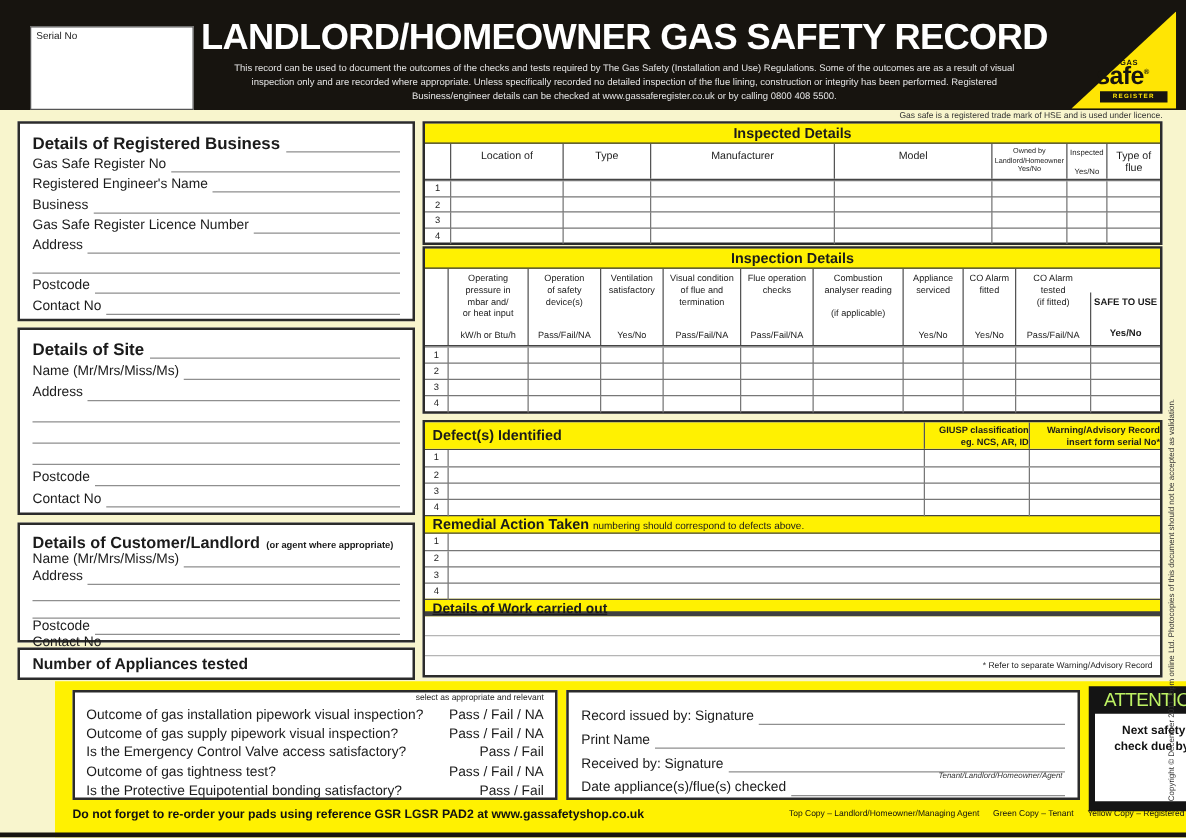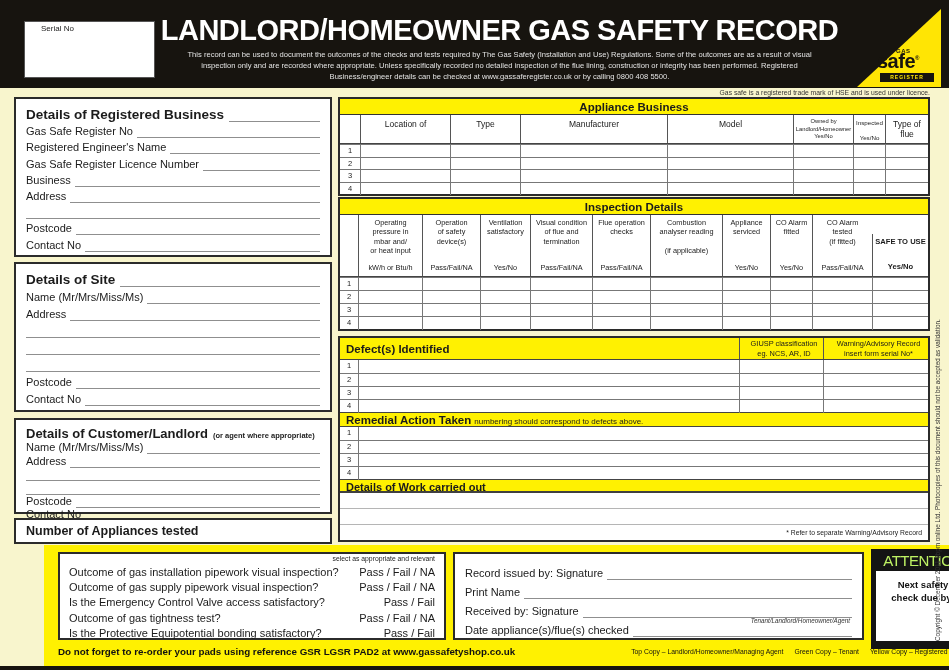--- a/index.html
+++ b/index.html
@@ -8,21 +8,21 @@
     position:relative;
     font-family:"Liberation Sans", sans-serif;
     background:#f8f5cd;
     color:#1b1b1b;
     overflow:hidden;
   }
   .pre { white-space:pre-line; }
 
   
   .hdr { position:absolute; left:0; top:0; width:949px; height:88px; background:#17140f; }
-  .serial-box { position:absolute; left:24px; top:21px; width:131px; height:57px; background:#fff; border:1px solid #555; padding:2px 16px; }
+  .serial-box { position:absolute; left:24px; top:21px; width:131px; height:67px; background:#fff; border:1px solid #555; padding:2px 4px; }
   .serial-box .slbl { font-size:8px; color:#222; }
   .hdr-title { position:absolute; left:160px; right:110px; top:14px; text-align:center; color:#fff; font-size:29px; font-weight:bold; letter-spacing:-0.5px; }
   .hdr-sub { position:absolute; left:175px; right:125px; top:50px; text-align:center; color:#e3e3e3; font-size:7.6px; line-height:1.42; }
 
   
   .logo { position:absolute; right:8px; top:9px; width:84px; height:78px; }
   .logo-tri { position:absolute; left:0; top:0; width:84px; height:78px; background:#ffe504; clip-path:polygon(100% 0, 100% 100%, 0 100%); }
   .logo-gas { position:absolute; left:39px; top:39px; font-size:6px; font-weight:bold; color:#17140f; letter-spacing:0.5px; }
   .logo-safe { position:absolute; left:20px; top:42px; font-size:20px; font-weight:bold; color:#17140f; letter-spacing:-0.5px; line-height:1; }
   .logo-safe sup { font-size:6px; }
@@ -74,29 +74,29 @@
   .ins-h .c { display:flex; flex-direction:column; justify-content:space-between; padding:3px 1px 4px 1px; font-size:7.3px; line-height:1.3; }
   .ins-h .bold { font-weight:bold; font-size:7.6px;margin-top:19px; }
   .ins-r { height:13px; }
   .ins-r .c { height:13px; }
 
   
   .d0{width:18px;} .d1{flex:1;} .d2{width:84px;} .d3{width:105px;}
   .def-h { height:22px; border-bottom:1px solid #444; }
   .def-h .c { background:#fff101; }
   .def-h .main { display:flex; align-items:center; font-weight:bold; font-size:11.5px; padding-left:6px; }
-  .def-h .sub { font-size:7.4px; line-height:1.35; display:flex; flex-direction:column; justify-content:center; text-align:center; padding-left:5px; }
+  .def-h .sub { font-size:7.4px; line-height:1.35; display:flex; flex-direction:column; justify-content:center; text-align:right; padding-left:5px;font-weight:bold; }
   .def-r { height:13px; }
   .def-r .c { height:13px; }
   .rem-h { background:#fff101; height:15px; line-height:15px; border-top:1px solid #444; border-bottom:1px solid #444; padding-left:6px; font-size:11px; }
   .rem-h b { font-size:11.5px; }
   .rem-h span { font-size:8px; }
   .rem-r { height:13px; }
   .rem-r .c { height:13px; }
-  .wrk-h { background:#fff101; height:14px; line-height:14px; border-top:1px solid #444; border-bottom:2px solid #404040; padding-left:6px; font-weight:bold; font-size:11px; }
+  .wrk-h { background:#fff101; height:14px; line-height:14px; border-top:1px solid #444; border-bottom:4px solid #404040; padding-left:6px; font-weight:bold; font-size:11px;text-decoration:underline; }
   .wrk-line { height:16px; border-bottom:1px solid #b5b5b5; }
   .wrk-note { height:15px; font-size:6.8px; text-align:right; padding:4px 6px 0 0; color:#222; }
 
   
   .bottom { position:absolute; left:0; top:545px; width:949px; height:125px; background:#fff101;margin-left:44px; }
   .obox { position:absolute; left:14px; top:7px; width:388px; height:88px; background:#fff; border:2px solid #2b2b2b; padding:1px 9px 0 9px; }
   .obox .sel-note { text-align:right; font-size:6.8px; height:9px; color:#222; }
   .orow { display:flex; justify-content:space-between; align-items:center; height:15.3px; font-size:11px; }
   .orow .ans { white-space:nowrap; padding-left:8px; }
 
@@ -143,25 +143,25 @@
   </div>
   <div class="fld">
       <span class="lbl">Gas Safe Register No</span>
       <span class="ln"></span>
     </div>
   <div class="fld">
       <span class="lbl">Registered Engineer's Name</span>
       <span class="ln"></span>
     </div>
   <div class="fld">
+      <span class="lbl">Business</span>
+      <span class="ln"></span>
+    </div>
+  <div class="fld">
       <span class="lbl">Gas Safe Register Licence Number</span>
-      <span class="ln"></span>
-    </div>
-  <div class="fld">
-      <span class="lbl">Business</span>
       <span class="ln"></span>
     </div>
   <div class="fld">
       <span class="lbl">Address</span>
       <span class="ln"></span>
     </div>
   <div class="fld">
       <span class="ln"></span>
     </div>
   <div class="fld">
@@ -236,21 +236,21 @@
 </div>
 
 <div class="fbox b4" style="top:518px; height:26px;">
   <span class="btt">Number of Appliances tested</span>
 </div>
 
 <div class="rcol">
   <div class="tm-note">Gas safe is a registered trade mark of HSE and is used under licence.</div>
 
   <div class="tbl" style="top:9px;">
-    <div class="ttl">Appliance Business</div>
+    <div class="ttl">Inspected Details</div>
     <div class="hrow app-h">
       <div class="c a0"></div>
       <div class="c a1">Location of</div>
       <div class="c a2">Type</div>
       <div class="c a3">Manufacturer</div>
       <div class="c a4">Model</div>
       <div class="c a5 small pre" style="padding-top:3px;">Owned by
 Landlord/Homeowner
 Yes/No</div>
       <div class="c a6 split">

